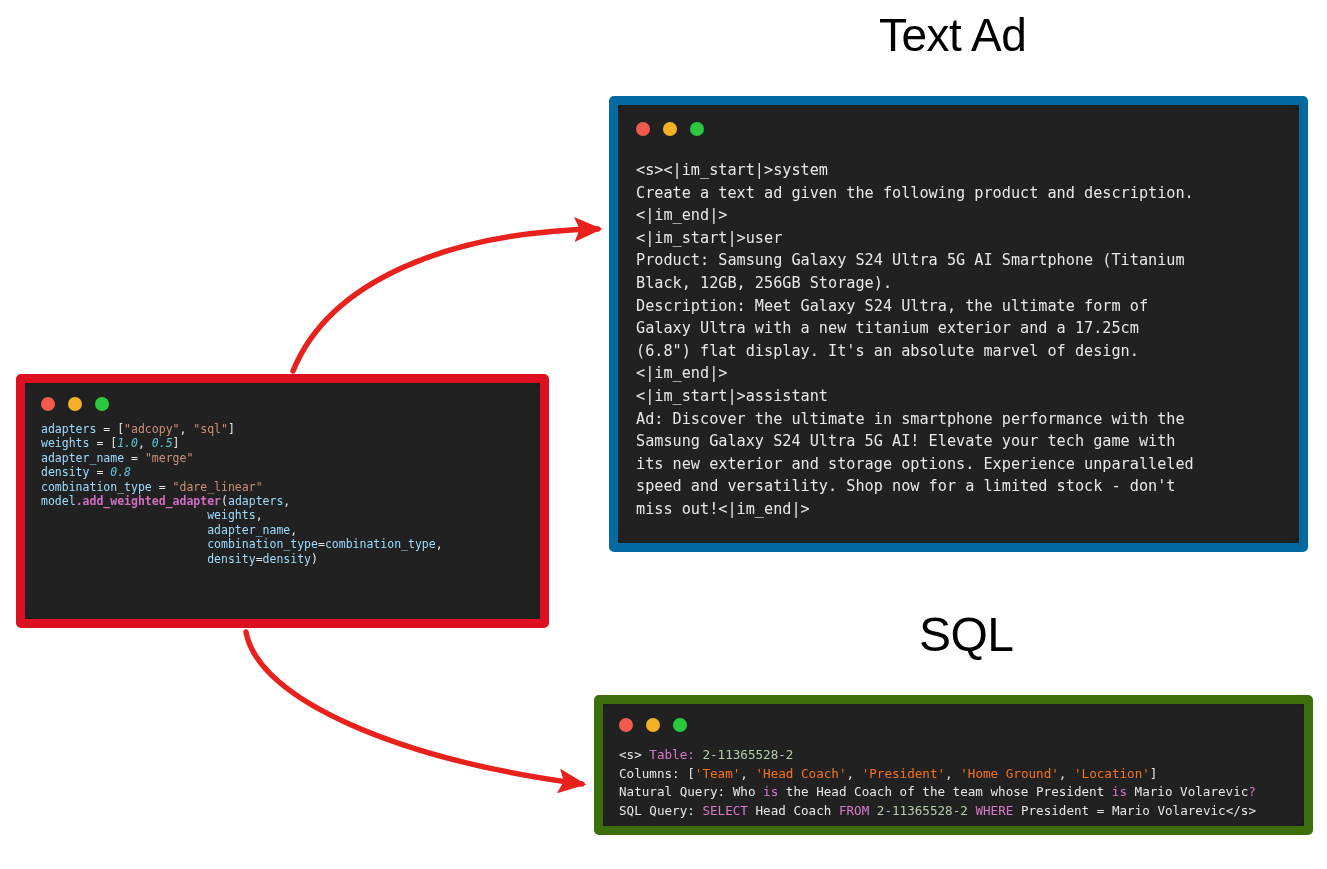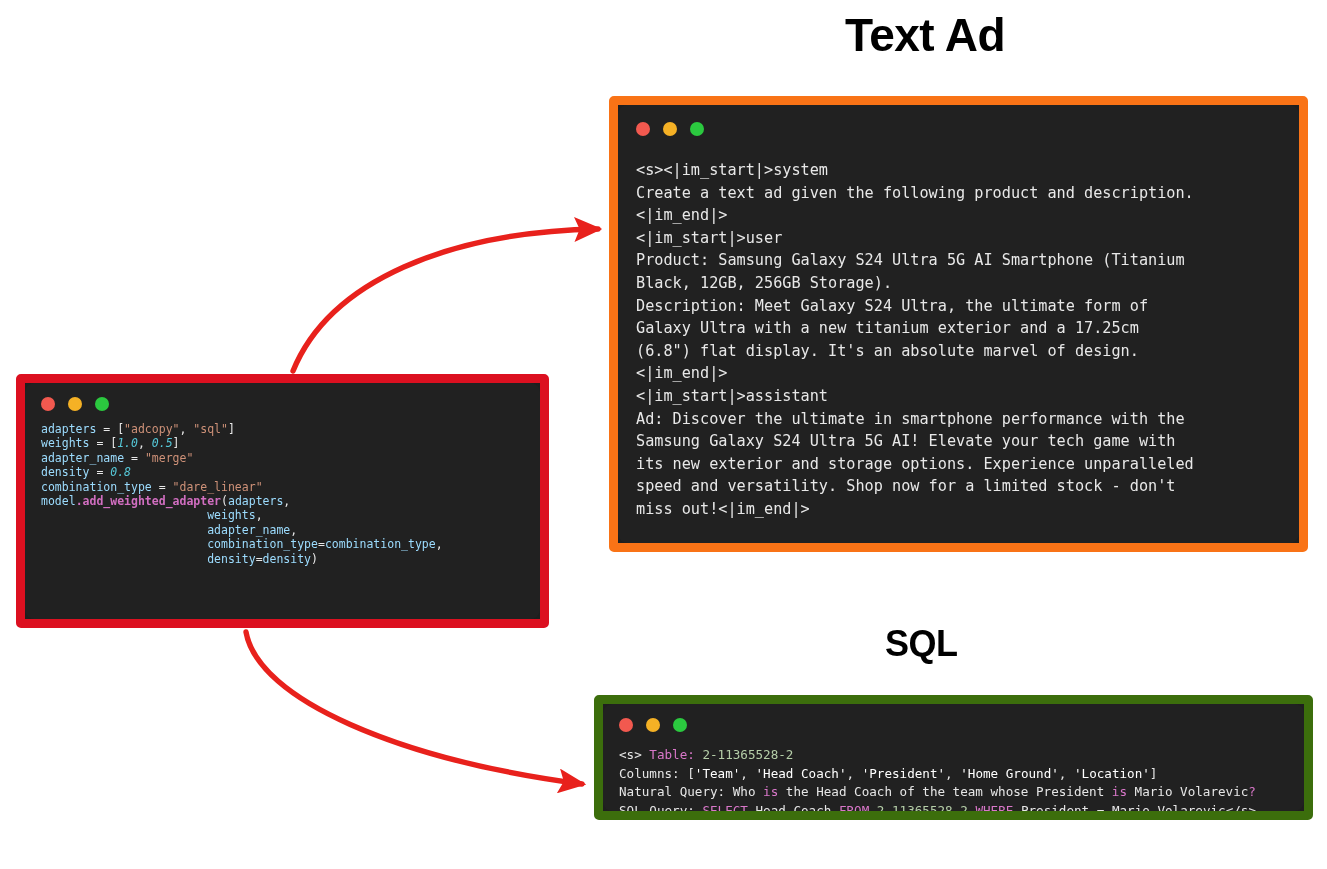--- a/index.html
+++ b/index.html
@@ -12,34 +12,35 @@
     height: 869px;
     position: relative;
     overflow: hidden;
     font-family: "Liberation Sans", sans-serif;
   }
 
   
   .heading {
     position: absolute;
     font-family: "Liberation Sans", sans-serif;
-    font-weight: bold;
+    font-weight: normal;
     color: #000000;
     letter-spacing: -0.5px;
     white-space: nowrap;
+    margin-left: 34px;
   }
   #heading-text-ad {
     left: 845px;
     top: 8px;
     font-size: 46px;
   }
   #heading-sql {
     left: 885px;
-    top: 623px;
-    font-size: 36px;
+    top: 607px;
+    font-size: 48px;
   }
 
   
   .terminal {
     position: absolute;
     box-sizing: border-box;
     border-radius: 4px;
     background: #1e1e1e;
     overflow: hidden;
   }
@@ -90,37 +91,37 @@
     line-height: 14.4px;
     margin-top: 10px;
   }
 
   
   #terminal-textad {
     left: 609px;
     top: 96px;
     width: 699px;
     height: 456px;
-    border: 9px solid #f97316;
+    border: 9px solid #0369a1;
     border-radius: 5px;
   }
   #terminal-textad .terminal-inner { padding: 16px 18px; }
   #terminal-textad .code {
     font-size: 15.2px;
     line-height: 22.6px;
     margin-top: 22px;
     color: #e6e6e6;
   }
 
   
   #terminal-sql {
     left: 594px;
     top: 695px;
     width: 719px;
-    height: 125px;
+    height: 140px;
     border: 9px solid #3c6e0c;
     border-radius: 5px;
   }
   #terminal-sql .terminal-inner { padding: 13px 16px; }
   #terminal-sql .code {
     font-size: 12.6px;
     line-height: 18.6px;
     margin-top: 13px;
     color: #e6e6e6;
   }
@@ -129,21 +130,21 @@
   .tok-var    { color: #9cdcfe; }
   .tok-str    { color: #ce9178; }
   .tok-num    { color: #56c8d8; font-style: italic; }
   .tok-fn     { color: #d16ec0; font-weight: bold; }
   .tok-plain  { color: #e8e8e8; }
 
   
   .sq-label   { color: #e6e6e6; }
   .sq-key     { color: #d977c9; }
   .sq-tbl     { color: #b5cea8; }
-  .sq-str     { color: #ffffff; }
+  .sq-str     { color: #f97316; }
 
   
   #arrows {
     position: absolute;
     left: 0;
     top: 0;
     width: 1327px;
     height: 869px;
     pointer-events: none;
   }

